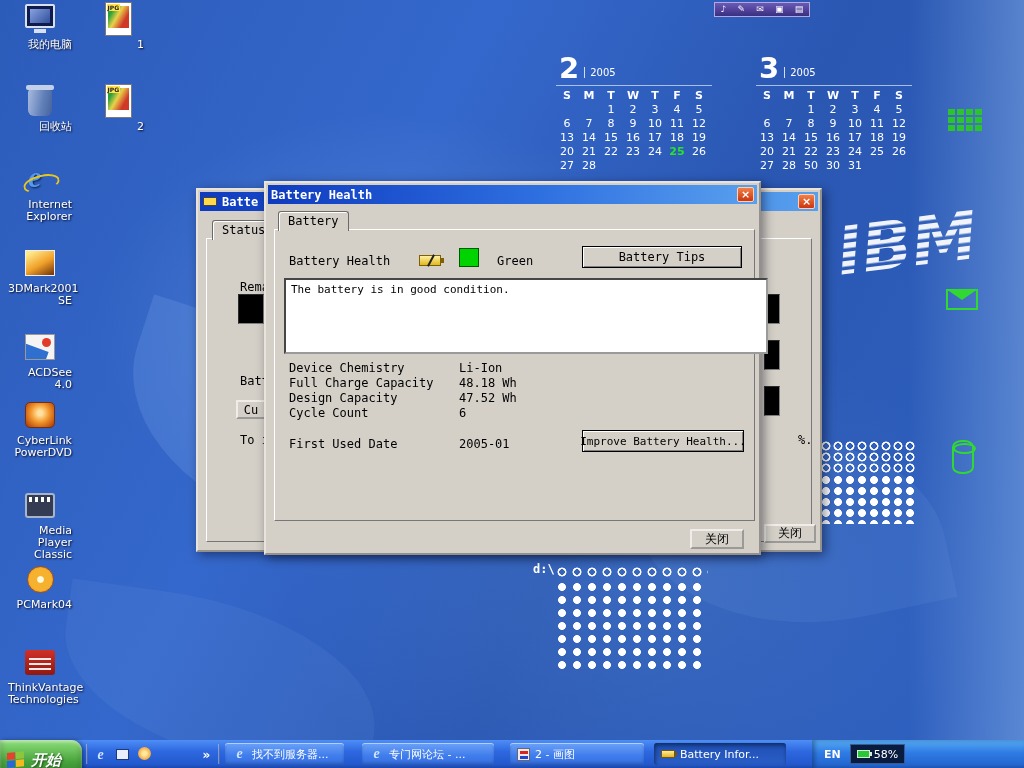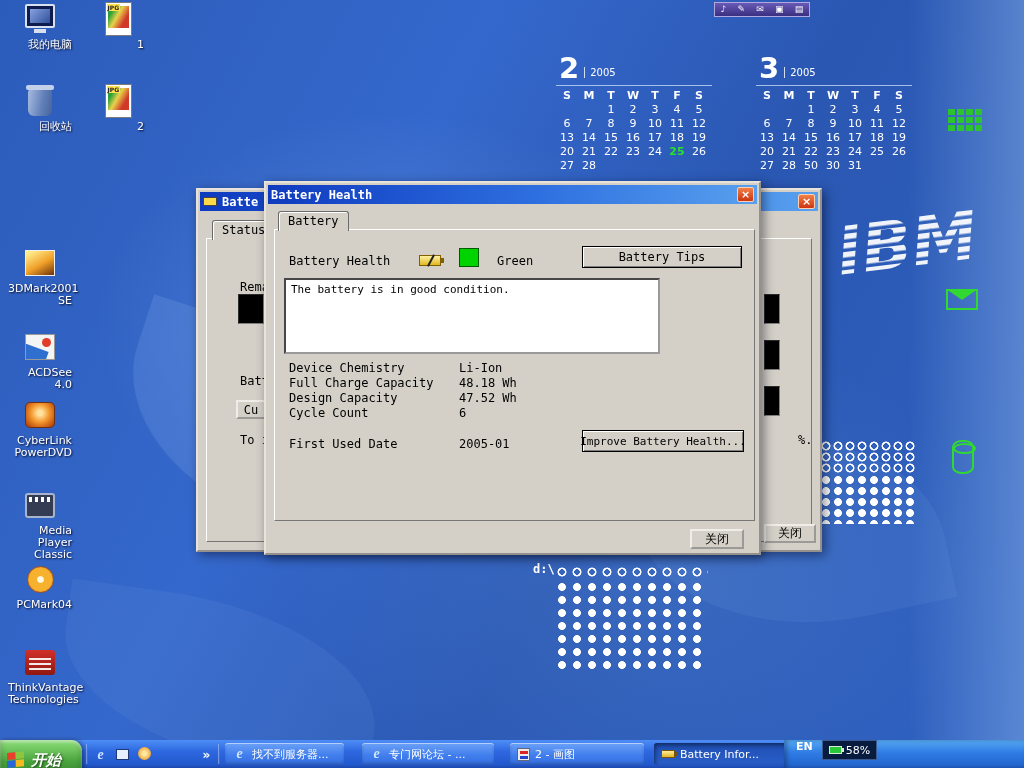--- a/index.html
+++ b/index.html
@@ -101,21 +101,21 @@
 .ql-desk{width:13px;height:11px;background:#e8f0ff;border:1px solid #1a3a7a;margin-top:2px}
 .ql-med{width:13px;height:13px;border-radius:50%;background:radial-gradient(circle,#ffe9a0 20%,#f09a28 80%)}
 .ql-more::before{content:"»";color:#fff;font-size:12px;font-weight:bold}
 .tbtn{position:absolute;top:3px;height:22px;border-radius:3px;background:linear-gradient(#6ba1f7,#3f7cec 60%,#356fe0);box-shadow:inset 0 1px 0 rgba(255,255,255,.5),inset 0 -2px 3px rgba(0,0,0,.2);color:#fff;font-size:11px;display:flex;align-items:center;gap:5px;padding:0 7px;overflow:hidden;white-space:nowrap}
 .tbtn.active{background:linear-gradient(#1e4fb4,#2a5ec8);box-shadow:inset 1px 2px 4px rgba(0,0,0,.5)}
 .paint-ic{width:13px;height:13px;background:#ececec;border:1px solid #667;position:relative;flex:none}
 .paint-ic::before{content:"";position:absolute;left:2px;top:2px;width:8px;height:3px;background:#d22}
 .paint-ic::after{content:"";position:absolute;left:2px;top:7px;width:8px;height:3px;background:#24c}
 .batt-ic{width:14px;height:8px;background:linear-gradient(#ffec9a,#e3b625);border:1px solid #765510;position:relative;flex:none}
 .batt-ic::after{content:"";position:absolute;right:-3px;top:1px;width:2px;height:4px;background:#765510}
-.tray{position:absolute;right:0;top:0;height:28px;width:240px;background:linear-gradient(#56aaf4,#2f7ce4 45%,#2161cc);box-shadow:inset 3px 0 4px rgba(0,0,20,.3);display:flex;align-items:flex-start;gap:9px;padding-left:12px;color:#fff}
+.tray{position:absolute;right:0;top:0;height:28px;width:212px;background:linear-gradient(#56aaf4,#2f7ce4 45%,#2161cc);box-shadow:inset 3px 0 4px rgba(0,0,20,.3);display:flex;align-items:center;gap:9px;padding-left:12px;color:#fff}
 .lang{font:bold 11px "DejaVu Sans",sans-serif}
 .battbox{background:#081c40;border:1px solid #3a5a90;color:#fff;font-size:11px;display:flex;align-items:center;gap:4px;padding:8px 6px;height:20px}
 .tray-bat{width:13px;height:8px;background:#28c838;border:1px solid #d8ecd8;position:relative}
 .tray-bat::after{content:"";position:absolute;right:-3px;top:1px;width:2px;height:4px;background:#d8ecd8}
 .watermark{position:absolute;right:3px;bottom:0;z-index:60;color:#fff;font:bold 26px "DejaVu Sans",sans-serif;text-shadow:0 0 4px rgba(0,0,60,.7);letter-spacing:-1px}
 </style>
 </head>
 <body>
 
 <div id="desktop">
@@ -264,20 +264,26 @@
         </span>
       </span>
     <span class="lbl">我的电脑</span>
   </div>
   <div class="dicon" style="left:8px;top:84px">
     <span class="art">
         <span class="recyc"></span>
       </span>
     <span class="lbl">回收站</span>
   </div>
+  <div class="dicon" style="left:8px;top:162px">
+    <span class="art">
+        <span class="iee"></span>
+      </span>
+    <span class="lbl">Internet Explorer</span>
+  </div>
   <div class="dicon" style="left:8px;top:246px">
     <span class="art">
         <span class="m3d"></span>
       </span>
     <span class="lbl">3DMark2001 SE</span>
   </div>
   <div class="dicon" style="left:8px;top:330px">
     <span class="art">
         <span class="acds"></span>
       </span>
@@ -354,21 +360,21 @@
       <span class="sp"></span>
       <span class="xbtn"></span>
     </div>
     <div class="tab" style="left:12px;top:28px">Battery</div>
     <div class="panel" style="left:8px;top:46px;width:481px;height:292px">
       <span class="flab" style="left:14px;top:24px">Battery Health</span>
       <span class="batt-art" style="left:144px;top:25px"></span>
       <span class="statusbox" style="left:184px;top:18px"></span>
       <span class="flab" style="left:222px;top:24px">Green</span>
       <div class="btn dark" style="left:307px;top:16px;width:160px;height:22px">Battery Tips</div>
-      <div class="sunkbox" style="left:9px;top:48px;width:376px;height:76px">The battery is in good condition.</div>
+      <div class="sunkbox" style="left:9px;top:48px;width:484px;height:76px">The battery is in good condition.</div>
       <span class="flab" style="left:14px;top:131px">Device Chemistry</span>
       <span class="flab" style="left:184px;top:131px">Li-Ion</span>
       <span class="flab" style="left:14px;top:146px">Full Charge Capacity</span>
       <span class="flab" style="left:184px;top:146px">48.18 Wh</span>
       <span class="flab" style="left:14px;top:161px">Design Capacity</span>
       <span class="flab" style="left:184px;top:161px">47.52 Wh</span>
       <span class="flab" style="left:14px;top:176px">Cycle Count</span>
       <span class="flab" style="left:184px;top:176px">6</span>
       <span class="flab" style="left:14px;top:207px">First Used Date</span>
       <span class="flab" style="left:184px;top:207px">2005-01</span>

